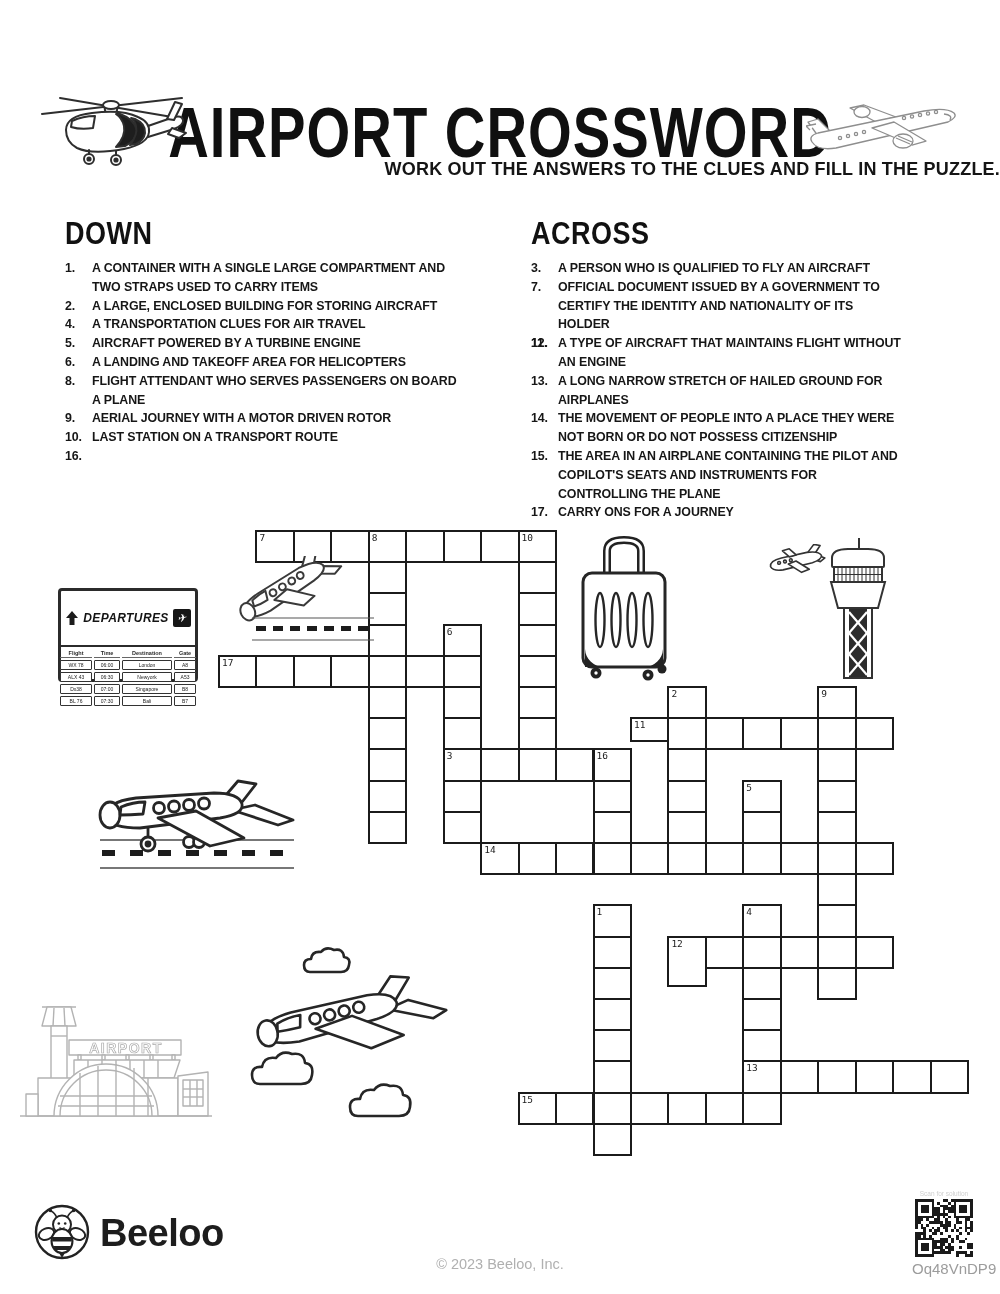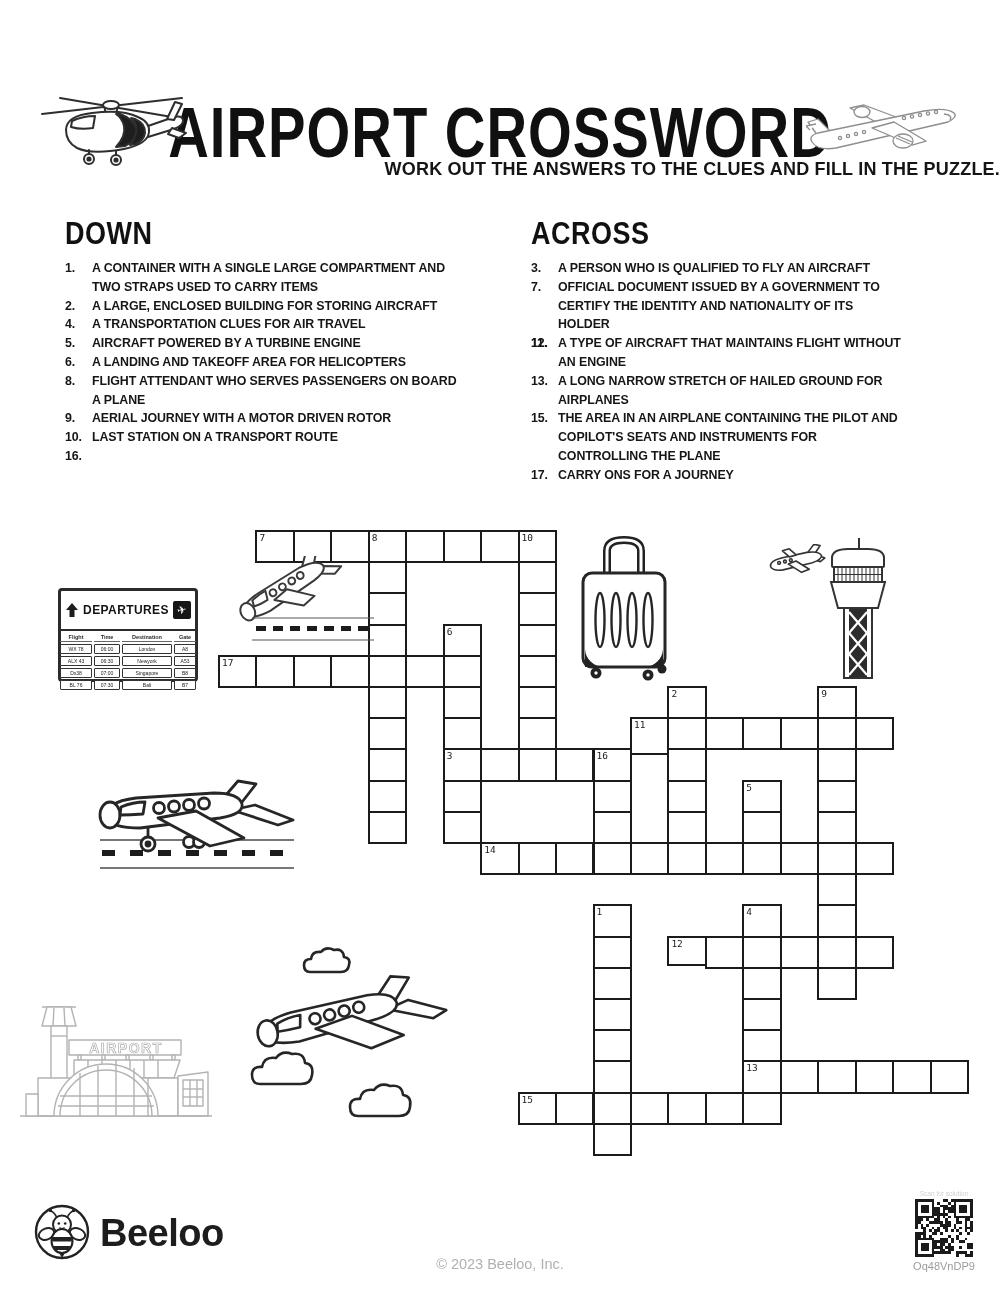--- a/index.html
+++ b/index.html
@@ -15,38 +15,38 @@
             transform:scale(1,1.15);transform-origin:0 0;color:#111;}
   .clues ol{list-style:none;margin:0;padding:0;}
   .clues li{position:relative;padding-left:27px;font-size:12.4px;font-weight:700;
             line-height:18.8px;letter-spacing:-0.1px;}
   .clues .num{position:absolute;left:0;top:0;}
   .cw-cell{position:absolute;box-sizing:border-box;border:2px solid #1b1b1b;background:#fff;}
   .cw-num{position:absolute;top:0;left:2px;font-family:"DejaVu Sans Mono",monospace;
           font-size:9.5px;line-height:11px;color:#1b1b1b;}
   .dep-board{position:absolute;left:58px;top:588px;width:140px;height:94px;
              border:3px solid #2b2b2b;border-radius:4px;background:#fff;box-sizing:border-box;}
-  .dep-head{display:flex;align-items:center;gap:4px;padding:10px 4px;border-bottom:2.5px solid #2b2b2b;}
+  .dep-head{display:flex;align-items:center;gap:4px;padding:18px 4px;border-bottom:2.5px solid #2b2b2b;font-style:italic;}
   .dep-title{font-size:12px;font-weight:900;letter-spacing:.4px;flex:1;text-align:center;color:#141414;}
   .dep-plane{width:18px;height:18px;background:#161616;border-radius:2px;color:#fff;
              font-size:11px;line-height:18px;text-align:center;}
   .dep-plane span{display:inline-block;transform:rotate(-12deg);}
   .dep-table{display:grid;grid-template-columns:32px 26px 50px 22px;column-gap:2px;row-gap:2px;
              padding:3px 2px;justify-content:center;}
   .dep-th{font-size:5.5px;font-weight:700;text-align:center;color:#2a2a2a;
           border-bottom:.5px solid #666;padding-bottom:1px;}
   .dep-td{font-size:5px;line-height:8px;height:8px;text-align:center;color:#222;
           border:1px solid #333;border-radius:1px;background:#fff;overflow:hidden;}
   .footer-copy{position:absolute;top:1256px;left:0;width:1000px;text-align:center;
                font-size:14.5px;color:#b0b0b0;}
   .logo-text{position:absolute;left:100px;top:1212px;font-size:38px;font-weight:700;
              color:#1d1d1d;letter-spacing:-.5px;}
   .qr-wrap{position:absolute;left:912px;top:1190px;width:64px;text-align:center;}
   .qr-caption{font-size:6.5px;color:#cfcfcf;margin-bottom:2px;}
-  .qr-code-label{font-size:11px;color:#9c9c9c;margin-top:3px;}
+  .qr-code-label{font-size:15px;color:#9c9c9c;margin-top:3px;}
   svg{display:block;}
   .abs{position:absolute;}
 </style>
 </head>
 <body>
 
 <div class="page">
 
   <h1 class="title">AIRPORT CROSSWORD</h1>
   <div class="subtitle">WORK OUT THE ANSWERS TO THE CLUES AND FILL IN THE PUZZLE.</div>
@@ -113,20 +113,21 @@
   </div>
 
   <div class="clues" style="left:531px;top:216px;width:372px;">
     <h2>ACROSS</h2>
     <ol id="across-list">
         <li><span class="num">3.</span><span> A PERSON WHO IS QUALIFIED TO FLY AN AIRCRAFT</span></li>
         <li><span class="num">7.</span><span> OFFICIAL DOCUMENT ISSUED BY A GOVERNMENT TO CERTIFY THE IDENTITY AND NATIONALITY OF ITS HOLDER</span></li>
         <li><span class="num">11.</span></li>
         <li><span class="num">12.</span><span> A TYPE OF AIRCRAFT THAT MAINTAINS FLIGHT WITHOUT AN ENGINE</span></li>
         <li><span class="num">13.</span><span> A LONG NARROW STRETCH OF HAILED GROUND FOR AIRPLANES</span></li>
+        <li><span class="num">14.</span><span> THE MOVEMENT OF PEOPLE INTO A PLACE THEY WERE NOT BORN OR DO NOT POSSESS CITIZENSHIP</span></li>
         <li><span class="num">15.</span><span> THE AREA IN AN AIRPLANE CONTAINING THE PILOT AND COPILOT'S SEATS AND INSTRUMENTS FOR CONTROLLING THE PLANE</span></li>
         <li><span class="num">17.</span><span> CARRY ONS FOR A JOURNEY</span></li>
       </ol>
   </div>
 
   <div id="grid-layer">
       <div class="cw-cell" style="left: 255.4px; top: 530px; width: 39.45px; height: 33.2px;">
         <span class="cw-num">7</span>
       </div>
       <div class="cw-cell" style="left: 292.9px; top: 530px; width: 39.45px; height: 33.2px;"></div>
@@ -142,21 +143,21 @@
       </div>
       <div class="cw-cell" style="left: 218px; top: 654.8px; width: 39.45px; height: 33.2px;">
         <span class="cw-num">17</span>
       </div>
       <div class="cw-cell" style="left: 255.4px; top: 654.8px; width: 39.45px; height: 33.2px;"></div>
       <div class="cw-cell" style="left: 292.9px; top: 654.8px; width: 39.45px; height: 33.2px;"></div>
       <div class="cw-cell" style="left: 330.4px; top: 654.8px; width: 39.45px; height: 33.2px;"></div>
       <div class="cw-cell" style="left: 367.8px; top: 654.8px; width: 39.45px; height: 33.2px;"></div>
       <div class="cw-cell" style="left: 405.3px; top: 654.8px; width: 39.45px; height: 33.2px;"></div>
       <div class="cw-cell" style="left: 442.7px; top: 654.8px; width: 39.45px; height: 33.2px;"></div>
-      <div class="cw-cell" style="left: 630px; top: 717.2px; width: 39.45px; height: 38px;">
+      <div class="cw-cell" style="left: 630px; top: 717.2px; width: 39.45px; height: 25px;">
         <span class="cw-num">11</span>
       </div>
       <div class="cw-cell" style="left: 667.4px; top: 717.2px; width: 39.45px; height: 33.2px;"></div>
       <div class="cw-cell" style="left: 704.9px; top: 717.2px; width: 39.45px; height: 33.2px;"></div>
       <div class="cw-cell" style="left: 742.3px; top: 717.2px; width: 39.45px; height: 33.2px;"></div>
       <div class="cw-cell" style="left: 779.8px; top: 717.2px; width: 39.45px; height: 33.2px;"></div>
       <div class="cw-cell" style="left: 817.2px; top: 717.2px; width: 39.45px; height: 33.2px;"></div>
       <div class="cw-cell" style="left: 854.7px; top: 717.2px; width: 39.45px; height: 33.2px;"></div>
       <div class="cw-cell" style="left: 442.7px; top: 748.4px; width: 39.45px; height: 33.2px;">
         <span class="cw-num">3</span>
@@ -173,21 +174,21 @@
       <div class="cw-cell" style="left: 517.6px; top: 842px; width: 39.45px; height: 33.2px;"></div>
       <div class="cw-cell" style="left: 555px; top: 842px; width: 39.45px; height: 33.2px;"></div>
       <div class="cw-cell" style="left: 592.5px; top: 842px; width: 39.45px; height: 33.2px;"></div>
       <div class="cw-cell" style="left: 630px; top: 842px; width: 39.45px; height: 33.2px;"></div>
       <div class="cw-cell" style="left: 667.4px; top: 842px; width: 39.45px; height: 33.2px;"></div>
       <div class="cw-cell" style="left: 704.9px; top: 842px; width: 39.45px; height: 33.2px;"></div>
       <div class="cw-cell" style="left: 742.3px; top: 842px; width: 39.45px; height: 33.2px;"></div>
       <div class="cw-cell" style="left: 779.8px; top: 842px; width: 39.45px; height: 33.2px;"></div>
       <div class="cw-cell" style="left: 817.2px; top: 842px; width: 39.45px; height: 33.2px;"></div>
       <div class="cw-cell" style="left: 854.7px; top: 842px; width: 39.45px; height: 33.2px;"></div>
-      <div class="cw-cell" style="left: 667.4px; top: 935.6px; width: 39.45px; height: 30px;">
+      <div class="cw-cell" style="left: 667.4px; top: 935.6px; width: 39.45px; height: 51px;">
         <span class="cw-num">12</span>
       </div>
       <div class="cw-cell" style="left: 704.9px; top: 935.6px; width: 39.45px; height: 33.2px;"></div>
       <div class="cw-cell" style="left: 742.3px; top: 935.6px; width: 39.45px; height: 33.2px;"></div>
       <div class="cw-cell" style="left: 779.8px; top: 935.6px; width: 39.45px; height: 33.2px;"></div>
       <div class="cw-cell" style="left: 817.2px; top: 935.6px; width: 39.45px; height: 33.2px;"></div>
       <div class="cw-cell" style="left: 854.7px; top: 935.6px; width: 39.45px; height: 33.2px;"></div>
       <div class="cw-cell" style="left: 742.3px; top: 1060.4px; width: 39.45px; height: 33.2px;">
         <span class="cw-num">13</span>
       </div>

